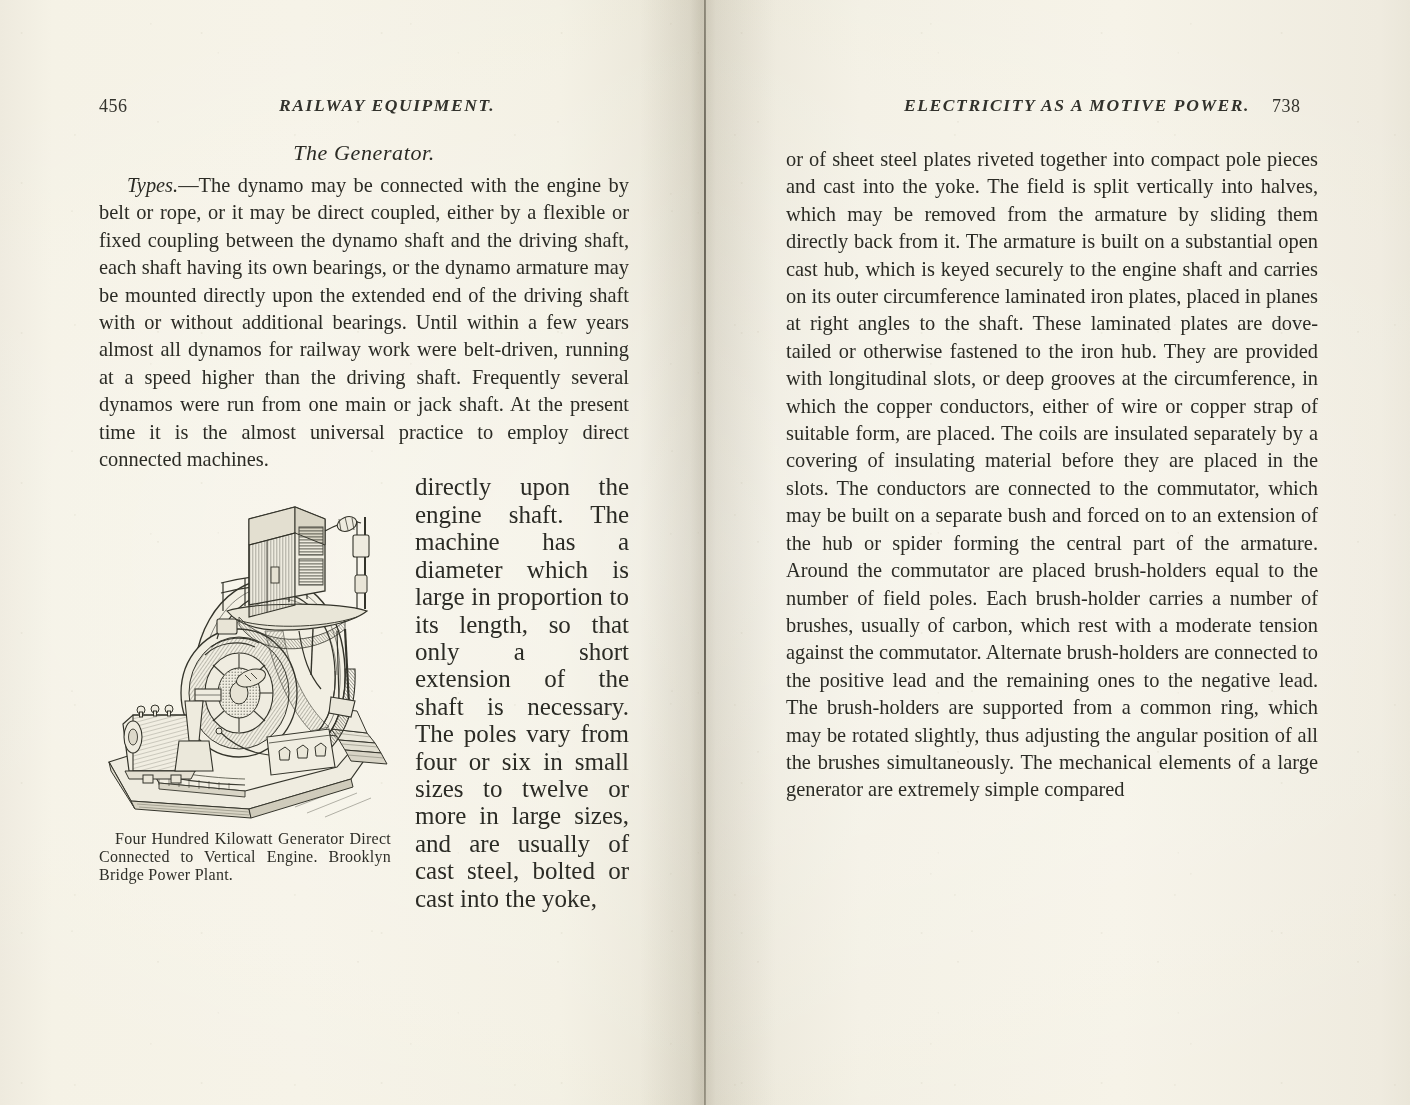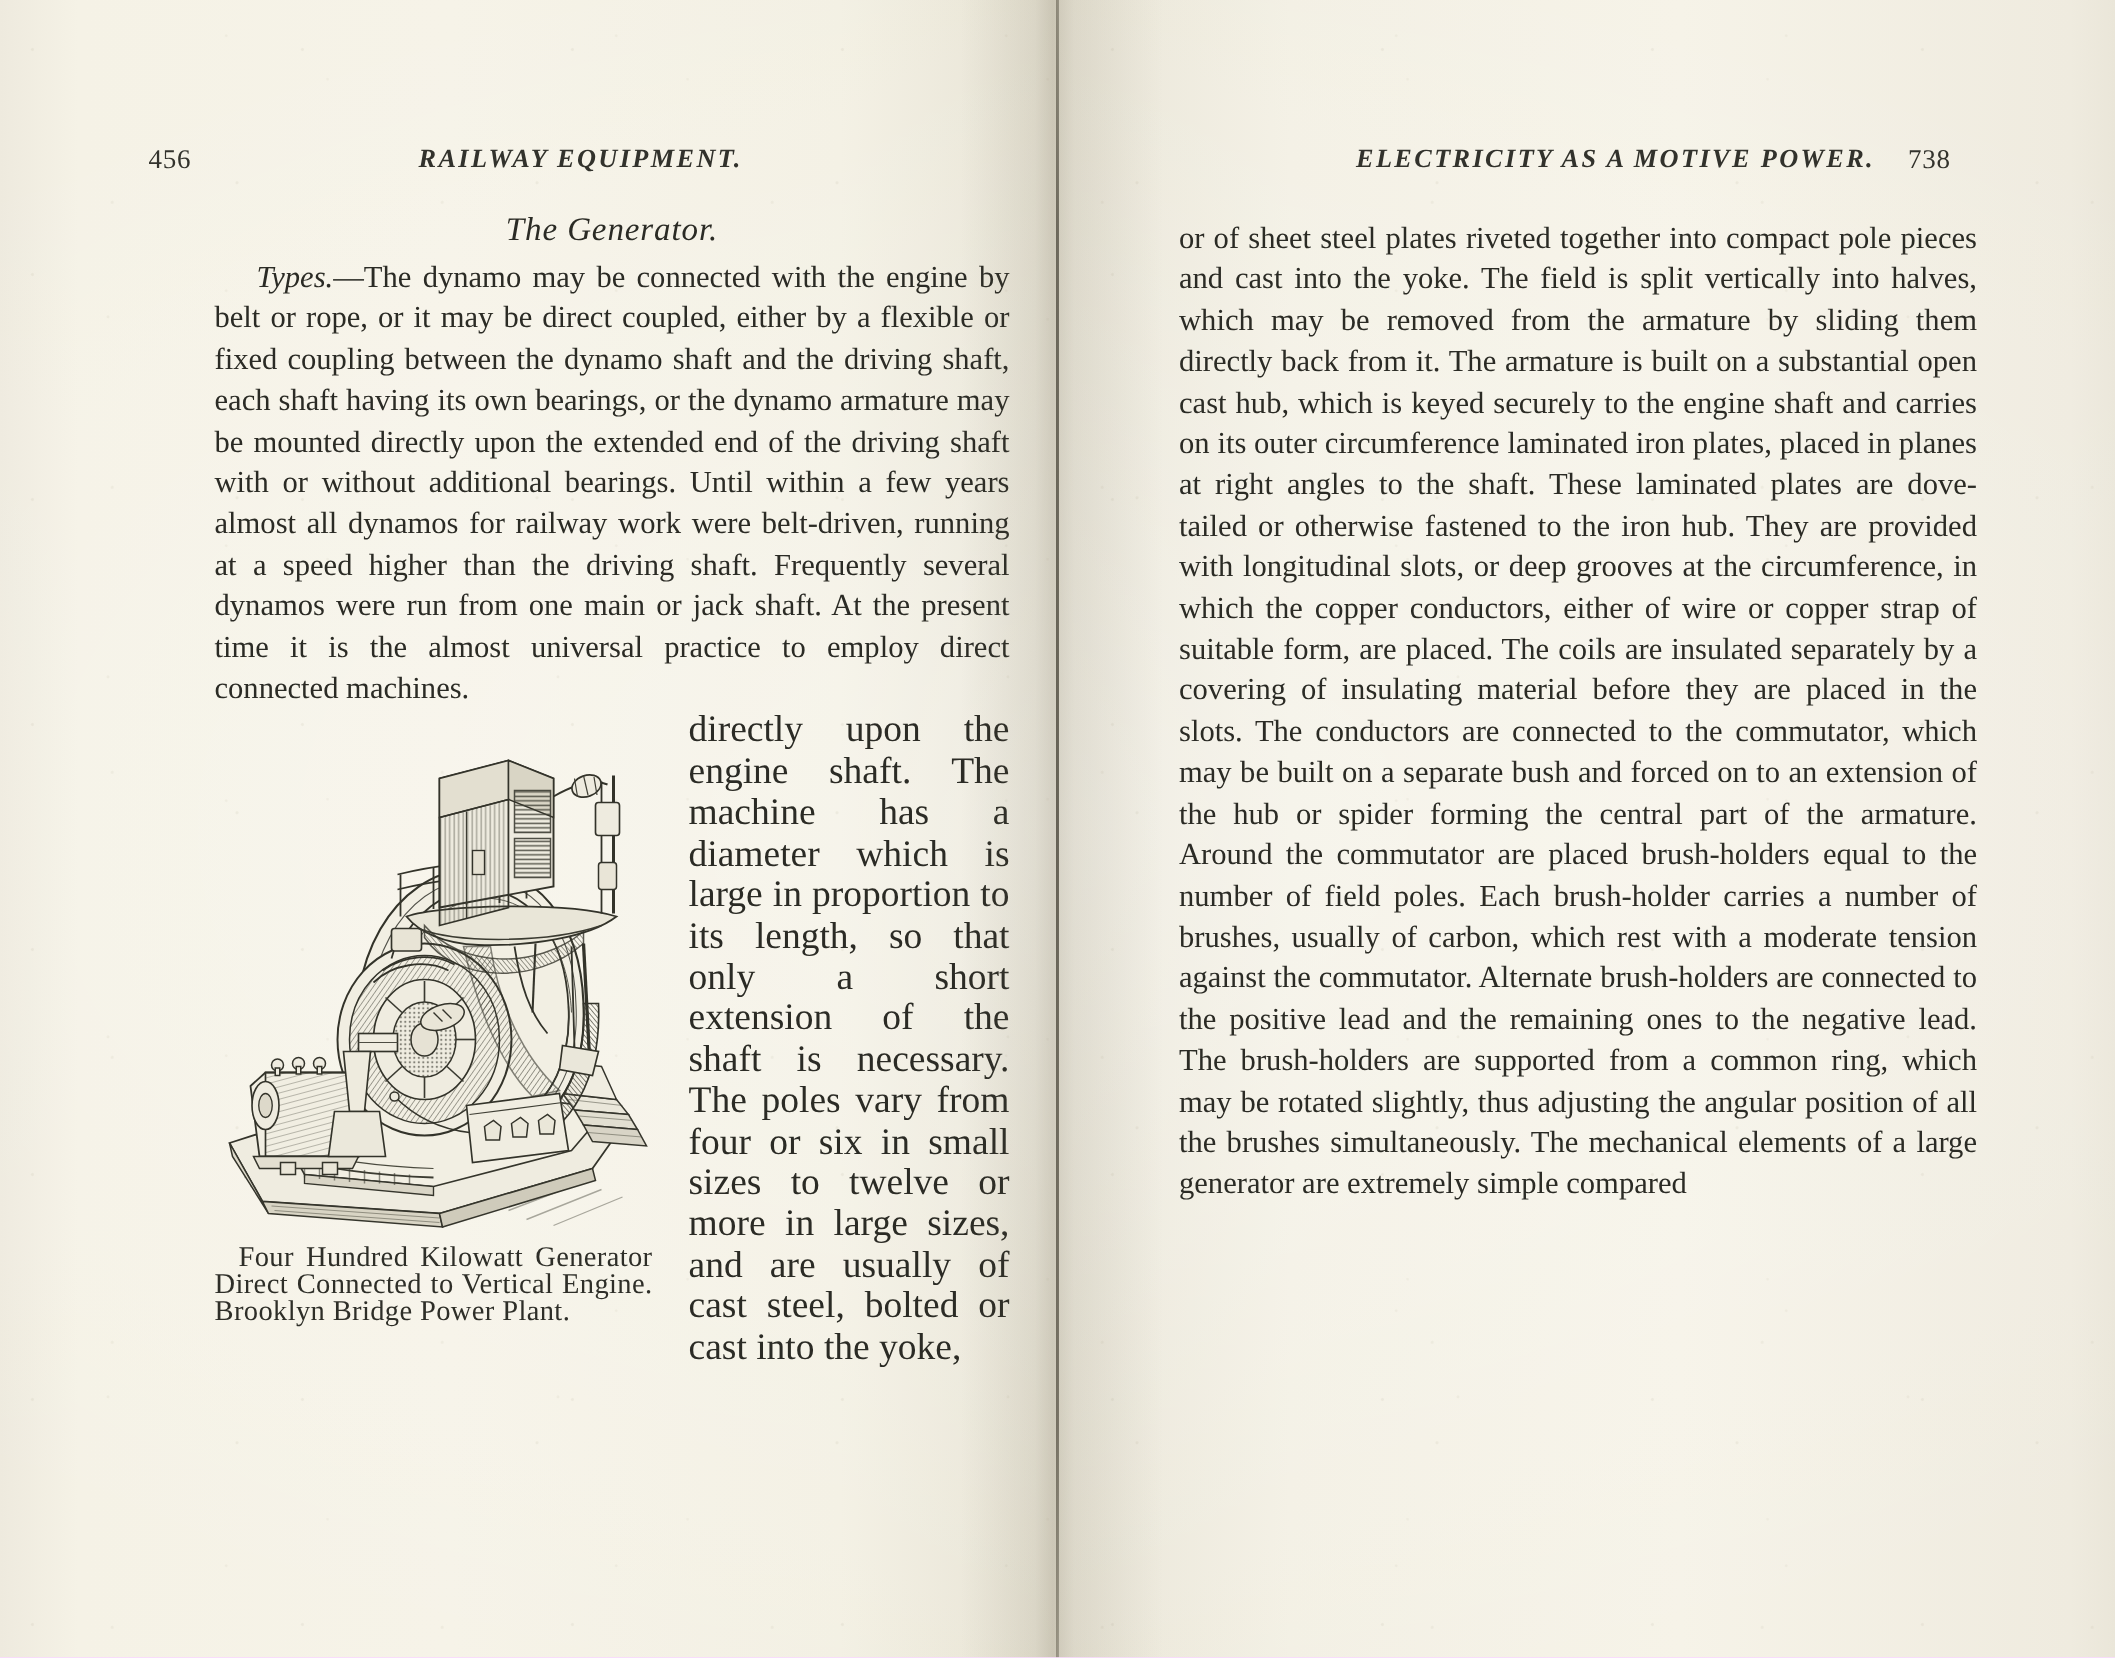--- a/index.html
+++ b/index.html
@@ -116,21 +116,21 @@
 
   .head-left-title  { left: 247px; }
   .head-left-folio  { left: 99px; }
   .head-right-title { left: 166px; }
   .head-right-folio { left: 566px; }
 
   .colbox {
     position: absolute;
     color: #2b2b25;
   }
-  .col-left  { left: 99px; top: 140px; width: 530px; margin-left: 44px; }
+  .col-left  { left: 99px; top: 140px; width: 530px; }
   .col-right { left: 80px; top: 146px; width: 532px; }
 
   .section-title {
     text-align: center;
     font-style: italic;
     font-size: 22px;
     letter-spacing: 0.6px;
     margin: 0 0 6px 0;
     color: #2b2b25;
   }
@@ -157,21 +157,21 @@
     shape-margin: 6px;
   }
   .figure-art {
     width: 298px;
     height: 345px;
     position: relative;
   }
   .figure-art svg { display: block; width: 298px; height: 345px; }
 
   .figcaption {
-    font-size: 19px;
+    font-size: 16px;
     line-height: 17.6px;
     color: #2e2e28;
     letter-spacing: 0.25px;
     width: 292px;
     margin-top: 6px;
     text-indent: 16px;
     text-align: justify;
   }
 
   

